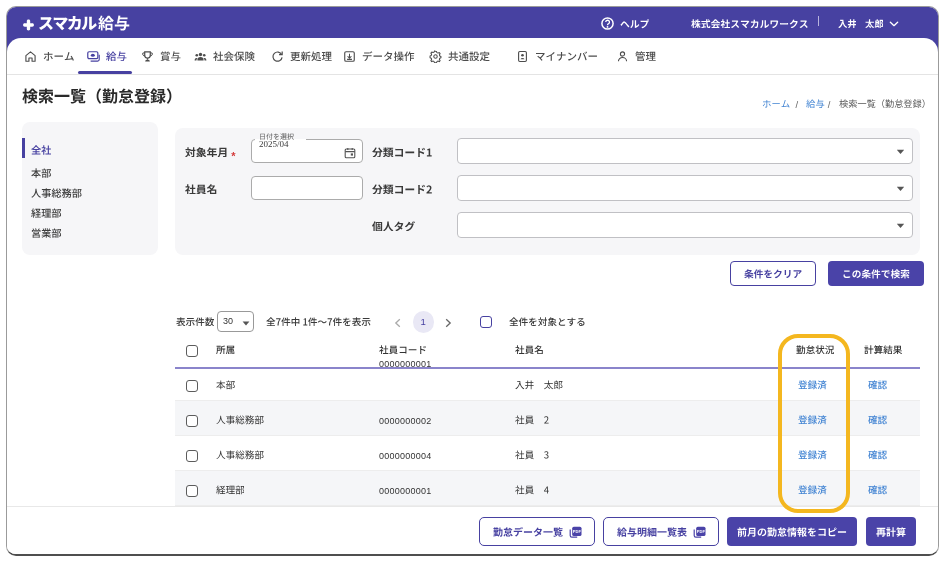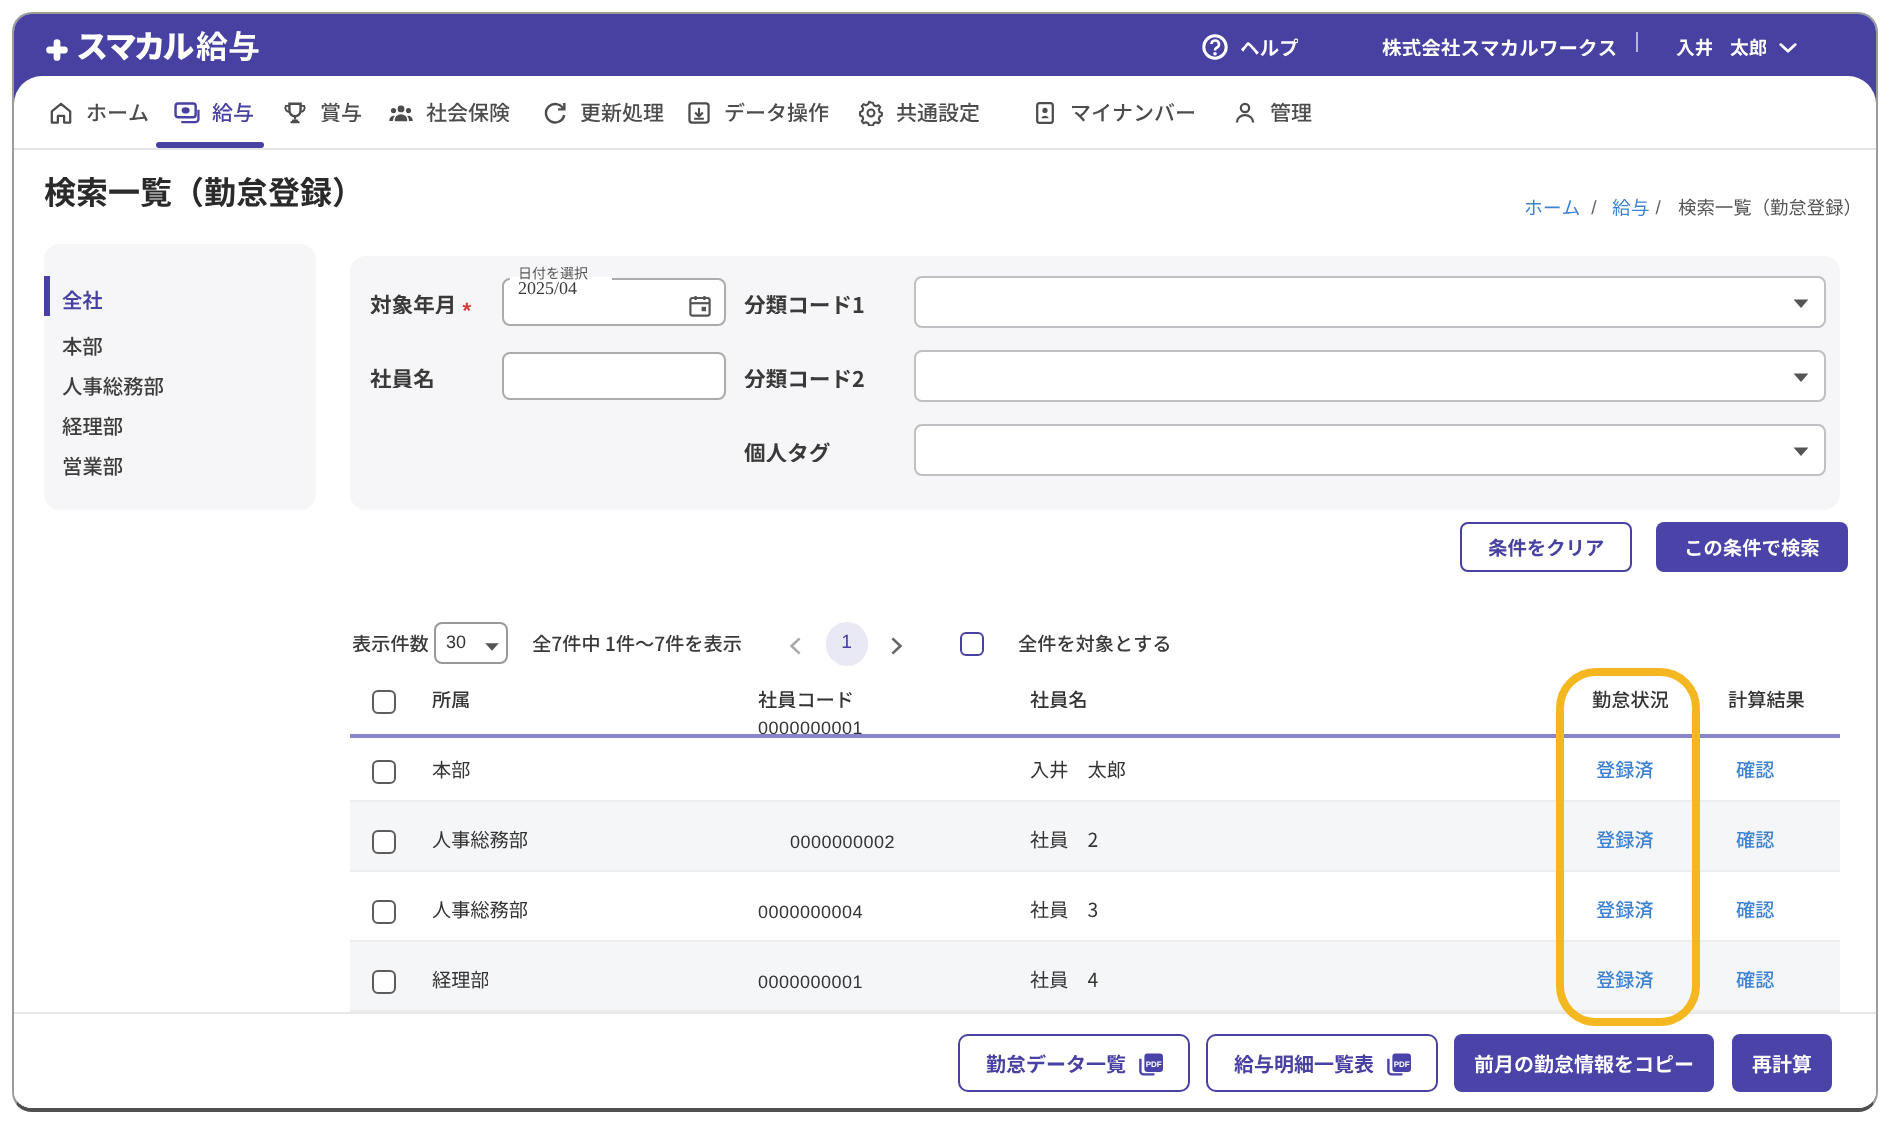--- a/index.html
+++ b/index.html
@@ -287,21 +287,21 @@
         <path transform="translate(0,880) scale(1,-1)" d="M315 570H686V490H315ZM68 16H936V-62H68ZM126 807H416V729H126ZM386 807H402L419 811L480 779Q453 707 410 644Q367 581 313 529Q260 476 200 436Q140 395 79 366Q70 381 53 402Q37 422 22 435Q78 458 133 495Q188 531 238 578Q287 625 325 678Q364 732 386 790ZM581 841Q617 758 677 683Q736 608 812 549Q888 491 975 457Q964 448 952 434Q940 420 929 406Q918 391 911 379Q821 420 743 485Q665 551 604 635Q543 719 500 816ZM90 648 141 701Q166 687 192 669Q218 651 241 632Q264 613 277 596L224 539Q204 563 165 594Q127 626 90 648ZM761 835 833 785Q792 749 746 713Q699 677 660 652L603 696Q628 715 657 739Q686 763 714 788Q741 814 761 835ZM873 718 943 669Q903 632 854 594Q805 557 764 532L706 576Q733 595 764 619Q795 643 824 669Q853 695 873 718ZM309 343V230H687V343ZM217 419H784V153H217ZM275 139 361 161Q381 131 398 94Q415 57 423 29L332 2Q326 30 310 69Q294 108 275 139ZM640 164 732 142Q712 103 693 67Q673 30 656 4L574 24Q586 44 598 68Q611 92 622 118Q633 143 640 164Z M1886 401 1960 354Q1931 319 1897 283Q1864 248 1835 221L1776 262Q1794 281 1814 304Q1834 328 1854 354Q1873 379 1886 401ZM1440 344 1503 385Q1534 356 1565 320Q1596 283 1611 254L1543 209Q1530 238 1500 276Q1471 315 1440 344ZM1477 807H1882V464H1795V728H1477ZM1497 656H1844V582H1497ZM1426 510H1961V429H1426ZM1643 471H1731V10Q1731 -22 1724 -41Q1717 -59 1697 -69Q1677 -80 1647 -82Q1618 -84 1576 -84Q1575 -67 1567 -43Q1560 -20 1552 -2Q1578 -3 1599 -3Q1621 -3 1629 -3Q1637 -2 1640 1Q1643 4 1643 12ZM1401 62Q1440 84 1494 119Q1547 154 1604 192L1632 120Q1586 84 1538 49Q1489 14 1445 -16ZM1728 414Q1739 367 1760 315Q1780 263 1811 213Q1842 163 1884 121Q1927 79 1982 50Q1972 42 1961 28Q1949 14 1938 -1Q1928 -15 1921 -28Q1867 6 1826 53Q1785 100 1756 154Q1726 207 1706 260Q1686 313 1674 358ZM1105 596H1394V516H1105ZM1054 424H1420V342H1054ZM1071 281 1133 296Q1148 252 1158 202Q1169 151 1172 114L1105 96Q1104 134 1094 186Q1084 237 1071 281ZM1043 29Q1091 37 1152 48Q1212 59 1280 72Q1348 85 1415 98L1422 18Q1327 -2 1233 -22Q1138 -42 1062 -57ZM1348 305 1419 287Q1406 243 1393 196Q1380 148 1369 115L1309 132Q1316 156 1324 186Q1331 217 1338 248Q1345 280 1348 305ZM1202 565H1284V23L1202 9ZM1198 844H1247V825H1275V801Q1246 744 1197 671Q1147 598 1073 531Q1067 541 1057 553Q1047 565 1036 575Q1025 586 1016 592Q1060 629 1095 673Q1130 716 1156 760Q1182 805 1198 844ZM1211 844H1279Q1309 818 1341 787Q1373 755 1401 724Q1430 692 1447 667L1385 595Q1369 620 1343 654Q1317 687 1287 720Q1257 753 1228 777H1211Z M2323 746H2954V663H2323ZM2457 341H2825V261H2457ZM2456 178H2827V98H2456ZM2589 844H2685V708H2589ZM2780 393H2873V-83H2780ZM2767 699 2855 673Q2808 590 2728 532Q2648 474 2547 437Q2446 399 2334 376Q2330 387 2322 402Q2314 417 2305 432Q2296 447 2288 457Q2395 473 2489 503Q2584 533 2657 581Q2729 629 2767 699ZM2089 768 2140 837Q2172 824 2206 807Q2241 789 2272 770Q2303 751 2322 734L2267 656Q2249 674 2219 695Q2189 715 2155 735Q2121 754 2089 768ZM2033 496 2085 567Q2116 556 2151 539Q2186 523 2218 504Q2250 486 2270 469L2215 390Q2196 407 2166 427Q2135 446 2100 465Q2066 483 2033 496ZM2063 -10Q2088 29 2119 82Q2150 135 2182 195Q2214 255 2241 312L2313 254Q2289 201 2260 144Q2232 87 2202 32Q2173 -22 2145 -70ZM2405 394H2496V269Q2496 228 2491 182Q2486 135 2471 85Q2456 36 2428 -10Q2400 -56 2352 -94Q2344 -86 2330 -76Q2317 -67 2302 -57Q2288 -48 2277 -43Q2320 -9 2345 31Q2371 71 2384 113Q2397 156 2401 196Q2405 237 2405 270ZM2486 704Q2546 628 2620 582Q2694 537 2783 512Q2872 486 2975 469Q2960 454 2945 430Q2931 407 2924 385Q2818 407 2724 439Q2631 471 2552 526Q2473 581 2409 672Z" fill="#3f82d2"></path>
       </svg></div>
     <div style="position:absolute;left:860.5px;top:373px;"><svg style="width:19.2px;height:9.6px;vertical-align:top;display:inline-block" viewBox="0 0 2000 1000">
         <path transform="translate(0,880) scale(1,-1)" d="M534 360H917V289H534ZM534 198H917V127H534ZM533 36H964V-43H533ZM405 746H959V570H875V665H486V570H405ZM684 464H772V-3H684ZM565 526H936V446H565V-84H475V443L556 526ZM641 845 731 828Q690 671 615 547Q541 423 436 343Q430 352 418 365Q406 378 393 392Q380 405 370 413Q471 483 539 594Q607 706 641 845ZM746 637 834 617Q816 578 797 539Q778 500 761 471L690 491Q705 521 721 563Q738 605 746 637ZM51 780H407V694H51ZM157 487H385V38H157V120H304V405H157ZM162 736 251 723Q236 616 213 516Q189 415 154 328Q120 240 72 173Q67 184 58 201Q48 219 38 236Q28 253 19 263Q59 319 87 394Q114 469 133 556Q151 644 162 736ZM119 487H196V-41H119Z M1611 770H1697Q1689 709 1675 649Q1661 590 1634 535Q1607 480 1562 433Q1518 387 1451 353Q1443 368 1427 388Q1411 408 1396 420Q1457 448 1496 488Q1535 527 1558 574Q1581 620 1593 670Q1605 720 1611 770ZM1432 615 1477 680Q1528 664 1582 641Q1636 617 1685 592Q1734 567 1767 544L1721 470Q1688 495 1640 522Q1591 549 1537 574Q1483 598 1432 615ZM1843 803H1932Q1932 803 1932 796Q1932 789 1932 781Q1932 772 1931 766Q1927 650 1921 578Q1915 505 1907 466Q1899 427 1885 412Q1873 396 1858 389Q1843 382 1822 379Q1804 377 1774 377Q1743 377 1709 378Q1708 398 1701 422Q1695 446 1685 464Q1715 461 1741 460Q1766 460 1778 460Q1799 458 1809 471Q1818 480 1824 513Q1830 546 1835 613Q1840 679 1843 788ZM1543 268H1631V36Q1631 17 1635 11Q1640 6 1658 6Q1662 6 1672 6Q1683 6 1695 6Q1707 6 1718 6Q1729 6 1734 6Q1746 6 1752 13Q1758 21 1761 44Q1764 68 1765 116Q1773 109 1787 103Q1801 96 1816 91Q1831 86 1843 82Q1839 19 1828 -15Q1818 -50 1797 -63Q1777 -77 1744 -77Q1737 -77 1724 -77Q1710 -77 1694 -77Q1679 -77 1665 -77Q1652 -77 1645 -77Q1604 -77 1581 -66Q1559 -56 1551 -32Q1543 -7 1543 35ZM1445 231 1521 212Q1516 167 1507 122Q1497 77 1481 38Q1465 -1 1440 -31L1370 13Q1392 39 1407 74Q1422 109 1431 150Q1441 190 1445 231ZM1563 349 1618 404Q1651 388 1685 366Q1719 343 1749 320Q1779 296 1798 275L1739 213Q1721 234 1692 259Q1663 283 1630 307Q1596 331 1563 349ZM1790 220 1867 252Q1894 214 1917 171Q1940 128 1956 85Q1973 43 1979 8L1896 -26Q1890 8 1875 51Q1859 94 1837 139Q1816 183 1790 220ZM1442 803H1883V723H1442ZM1080 540H1368V467H1080ZM1084 811H1365V737H1084ZM1080 405H1368V332H1080ZM1035 678H1395V602H1035ZM1121 268H1369V-29H1121V47H1288V192H1121ZM1078 268H1157V-72H1078Z" fill="#3f82d2"></path>
       </svg></div>
     <div style="position:absolute;left:168px;top:394px;width:745px;height:35px;background:#f5f6f8;border-bottom:1px solid #ededed"></div>
     <div style="position:absolute;left:178.5px;top:407.5px;width:12px;height:12px;border:1.7px solid #5c5c5c;border-radius:3px;background:#fff"></div>
     <div style="position:absolute;left:208.6px;top:408px;"><svg style="width:48.0px;height:9.6px;vertical-align:top;display:inline-block" viewBox="0 0 5000 1000">
         <path transform="translate(0,880) scale(1,-1)" d="M448 809H532Q530 770 525 706Q520 642 506 561Q493 481 465 394Q437 307 390 222Q343 137 270 61Q198 -15 94 -71Q85 -57 68 -41Q51 -25 33 -13Q136 40 206 111Q276 182 321 263Q366 344 391 427Q416 509 428 584Q440 659 443 718Q447 776 448 809ZM528 789Q529 772 532 731Q536 689 546 630Q556 571 575 502Q594 433 626 360Q658 287 705 218Q752 149 818 91Q884 32 973 -8Q956 -21 941 -38Q925 -56 915 -71Q825 -28 757 34Q688 97 640 170Q591 244 559 321Q526 398 506 472Q486 545 476 609Q466 672 462 718Q458 763 457 783Z M1459 840H1535V4Q1535 -30 1524 -47Q1514 -63 1490 -71Q1467 -79 1426 -81Q1386 -83 1323 -83Q1320 -69 1312 -51Q1304 -32 1296 -20Q1326 -21 1355 -21Q1383 -21 1404 -21Q1426 -20 1434 -20Q1448 -19 1453 -14Q1459 -9 1459 4ZM1067 760H1935V698H1067ZM1244 586V515H1759V586ZM1172 639H1835V462H1172ZM1143 391H1851V28H1775V336H1143ZM1048 266H1955V206H1048ZM1134 131H1814V72H1134Z M2619 674 2695 654Q2677 611 2656 565Q2636 518 2615 475Q2595 432 2576 400L2519 419Q2537 453 2556 498Q2575 542 2592 589Q2608 636 2619 674ZM2730 545 2787 574Q2815 542 2842 503Q2870 465 2894 429Q2918 392 2931 363L2871 329Q2858 358 2835 395Q2812 432 2785 472Q2757 511 2730 545ZM2796 189 2854 218Q2881 183 2905 142Q2930 101 2948 62Q2965 23 2972 -10L2910 -42Q2903 -10 2886 30Q2868 70 2845 112Q2822 154 2796 189ZM2436 442Q2487 444 2555 448Q2622 452 2699 457Q2776 461 2853 466L2853 406Q2745 396 2638 387Q2531 379 2449 373ZM2546 828 2617 811Q2589 734 2545 667Q2500 599 2449 552Q2443 559 2432 567Q2421 576 2409 584Q2398 593 2389 597Q2440 639 2481 700Q2523 760 2546 828ZM2790 831Q2811 793 2842 753Q2873 714 2907 680Q2942 646 2973 623Q2965 617 2955 608Q2945 598 2936 588Q2927 577 2921 569Q2889 595 2853 635Q2817 674 2784 719Q2752 763 2728 805ZM2562 317 2609 359Q2642 344 2674 324Q2706 303 2733 281Q2761 258 2777 237L2728 191Q2712 213 2685 236Q2657 259 2625 281Q2593 302 2562 317ZM2557 229H2626V12Q2626 -6 2631 -11Q2637 -15 2656 -15Q2660 -15 2671 -15Q2683 -15 2697 -15Q2711 -15 2723 -15Q2734 -15 2740 -15Q2752 -15 2758 -8Q2764 -1 2767 22Q2769 44 2770 90Q2778 85 2789 79Q2800 74 2812 70Q2823 66 2833 63Q2830 6 2821 -25Q2812 -56 2795 -67Q2778 -79 2749 -79Q2744 -79 2729 -79Q2714 -79 2697 -79Q2680 -79 2666 -79Q2652 -79 2646 -79Q2610 -79 2591 -71Q2571 -63 2564 -43Q2557 -23 2557 12ZM2458 203 2520 192Q2510 132 2489 68Q2469 5 2436 -38L2377 -10Q2407 27 2428 86Q2449 145 2458 203ZM2198 841 2263 814Q2245 778 2223 738Q2202 698 2180 661Q2159 624 2140 595L2088 618Q2107 648 2127 687Q2148 726 2167 767Q2185 807 2198 841ZM2308 725 2371 696Q2337 641 2295 578Q2253 516 2210 458Q2168 400 2130 356L2084 382Q2112 416 2143 458Q2174 501 2205 547Q2235 594 2261 640Q2288 686 2308 725ZM2038 632 2077 680Q2104 656 2131 627Q2159 598 2182 570Q2205 542 2218 519L2176 463Q2163 487 2141 517Q2118 546 2091 577Q2064 607 2038 632ZM2272 497 2326 520Q2349 489 2371 451Q2393 414 2411 378Q2428 343 2436 315L2378 287Q2370 315 2353 351Q2336 388 2315 426Q2294 464 2272 497ZM2030 396Q2096 399 2187 405Q2278 411 2374 417L2375 358Q2285 349 2198 342Q2110 335 2041 329ZM2301 254 2357 271Q2377 228 2395 177Q2412 125 2419 88L2359 67Q2354 106 2337 158Q2320 210 2301 254ZM2089 269 2152 258Q2142 188 2124 119Q2107 51 2084 3Q2077 7 2067 12Q2056 18 2045 23Q2034 28 2026 31Q2051 77 2066 140Q2080 204 2089 269ZM2199 369H2265V-79H2199Z M3057 790H3398V725H3057ZM3444 279H3877V214H3444ZM3046 488H3422V421H3046ZM3222 461H3294V7Q3294 -21 3287 -38Q3280 -54 3260 -64Q3241 -72 3210 -74Q3180 -76 3134 -76Q3132 -62 3126 -41Q3119 -21 3111 -6Q3144 -7 3170 -7Q3197 -8 3206 -7Q3215 -6 3218 -3Q3222 0 3222 8ZM3852 279H3928Q3928 279 3928 267Q3927 255 3926 246Q3917 153 3907 93Q3896 34 3885 1Q3874 -32 3859 -47Q3846 -61 3831 -66Q3817 -72 3796 -74Q3779 -75 3749 -75Q3719 -75 3684 -73Q3683 -57 3678 -37Q3673 -18 3664 -3Q3697 -6 3724 -7Q3751 -8 3763 -8Q3776 -8 3784 -6Q3791 -4 3798 2Q3808 13 3818 42Q3828 71 3836 126Q3845 181 3852 268ZM3630 378H3705Q3698 303 3683 234Q3667 165 3636 106Q3604 47 3550 0Q3496 -47 3411 -80Q3405 -67 3392 -50Q3379 -32 3367 -22Q3445 7 3494 48Q3543 90 3570 142Q3598 193 3611 253Q3624 313 3630 378ZM3092 623 3139 672Q3182 655 3227 630Q3273 606 3313 580Q3354 555 3379 532L3329 477Q3305 500 3265 527Q3226 554 3180 579Q3135 605 3092 623ZM3402 488H3413L3424 492L3471 476Q3455 413 3433 346Q3412 280 3388 234L3336 260Q3355 300 3373 361Q3391 421 3402 475ZM3803 705 3881 692Q3847 601 3788 536Q3728 471 3649 426Q3569 381 3474 351Q3470 359 3462 372Q3454 384 3444 395Q3435 407 3427 414Q3519 437 3594 476Q3670 514 3723 571Q3777 627 3803 705ZM3590 841 3661 821Q3638 768 3605 719Q3572 669 3535 626Q3498 583 3460 551Q3453 557 3442 566Q3431 574 3419 582Q3407 590 3398 595Q3457 639 3508 704Q3559 768 3590 841ZM3572 683Q3608 618 3667 563Q3726 508 3804 470Q3881 431 3971 412Q3963 404 3954 393Q3944 382 3936 370Q3928 358 3922 348Q3831 373 3752 417Q3673 462 3611 524Q3549 586 3509 662ZM3212 467 3263 448Q3245 382 3216 312Q3186 242 3150 182Q3115 122 3075 83Q3069 98 3058 118Q3046 139 3036 153Q3073 187 3107 239Q3141 290 3168 350Q3196 409 3212 467ZM3568 735H3949V671H3536ZM3380 790H3397L3409 793L3458 762Q3435 728 3403 692Q3371 657 3335 625Q3299 594 3265 571Q3255 580 3240 590Q3225 601 3214 607Q3246 629 3278 658Q3309 687 3337 718Q3364 750 3380 776Z M4600 781H4900V710H4673V-80H4600ZM4067 729H4545V662H4067ZM4042 452H4559V384H4042ZM4268 836H4341V689H4268ZM4130 628 4193 641Q4209 604 4222 559Q4235 513 4239 481L4172 464Q4169 498 4157 543Q4145 589 4130 628ZM4416 648 4488 631Q4472 587 4455 541Q4437 494 4421 461L4360 478Q4370 501 4381 531Q4391 561 4401 592Q4410 623 4416 648ZM4135 45H4464V-22H4135ZM4109 296H4503V-76H4430V230H4179V-81H4109ZM4881 781H4895L4908 784L4962 749Q4932 678 4895 597Q4858 516 4823 447Q4874 400 4901 358Q4928 315 4939 277Q4950 239 4950 203Q4950 156 4938 123Q4926 89 4900 71Q4874 54 4835 49Q4815 47 4793 47Q4770 47 4747 48Q4746 64 4741 85Q4736 106 4726 122Q4749 120 4769 119Q4789 119 4804 120Q4817 121 4828 124Q4839 126 4848 131Q4864 141 4870 162Q4877 183 4877 211Q4876 258 4849 314Q4822 371 4745 437Q4765 475 4784 519Q4803 562 4821 606Q4839 649 4854 688Q4869 727 4881 757Z" fill="#333"></path>
       </svg></div>
-    <div style="position:absolute;left:388px;top:407.5px;">
+    <div style="position:absolute;left:372px;top:407.5px;">
       <span style="font-size:9px;color:#333;letter-spacing:0.25px;line-height:12px;display:block">0000000002</span>
     </div>
     <div style="position:absolute;left:507.9px;top:408px;"><svg style="width:34.1px;height:9.6px;vertical-align:top;display:inline-block" viewBox="0 0 3555 1000">
         <path transform="translate(0,880) scale(1,-1)" d="M405 22H971V-51H405ZM445 513H949V441H445ZM659 832H736V-13H659ZM55 652H387V583H55ZM213 353 288 441V-80H213ZM213 840H288V618H213ZM281 422Q294 413 319 392Q344 371 373 346Q402 322 426 301Q450 280 460 270L414 209Q401 225 378 249Q355 273 328 299Q302 325 278 347Q254 370 238 383ZM359 652H375L389 655L431 627Q394 535 334 452Q274 368 202 300Q131 232 60 185Q56 196 49 209Q42 222 35 234Q27 246 21 253Q89 293 155 353Q221 414 275 488Q330 561 359 637Z M1265 740V637H1740V740ZM1190 801H1819V575H1190ZM1221 339V268H1781V339ZM1221 215V143H1781V215ZM1221 462V392H1781V462ZM1147 518H1858V87H1147ZM1337 89 1407 43Q1367 19 1314 -5Q1260 -29 1203 -48Q1147 -68 1094 -81Q1085 -69 1068 -53Q1052 -36 1039 -26Q1092 -13 1149 6Q1206 25 1256 46Q1306 68 1337 89ZM1582 36 1646 85Q1699 70 1757 50Q1815 30 1870 9Q1924 -11 1962 -28L1898 -82Q1861 -64 1806 -43Q1752 -21 1693 0Q1634 21 1582 36Z M3044 0V54Q3159 155 3234 238Q3308 321 3344 393Q3380 464 3380 527Q3380 569 3365 602Q3351 635 3321 653Q3291 672 3245 672Q3200 672 3162 648Q3123 624 3093 587L3040 639Q3084 688 3135 717Q3186 746 3256 746Q3322 746 3370 720Q3417 693 3444 644Q3470 596 3470 531Q3470 458 3434 383Q3397 308 3333 231Q3268 153 3182 72Q3211 74 3243 77Q3274 79 3302 79H3505V0Z" fill="#333"></path>
       </svg></div>
     <div style="position:absolute;left:791px;top:408px;"><svg style="width:28.8px;height:9.6px;vertical-align:top;display:inline-block" viewBox="0 0 3000 1000">
         <path transform="translate(0,880) scale(1,-1)" d="M315 570H686V490H315ZM68 16H936V-62H68ZM126 807H416V729H126ZM386 807H402L419 811L480 779Q453 707 410 644Q367 581 313 529Q260 476 200 436Q140 395 79 366Q70 381 53 402Q37 422 22 435Q78 458 133 495Q188 531 238 578Q287 625 325 678Q364 732 386 790ZM581 841Q617 758 677 683Q736 608 812 549Q888 491 975 457Q964 448 952 434Q940 420 929 406Q918 391 911 379Q821 420 743 485Q665 551 604 635Q543 719 500 816ZM90 648 141 701Q166 687 192 669Q218 651 241 632Q264 613 277 596L224 539Q204 563 165 594Q127 626 90 648ZM761 835 833 785Q792 749 746 713Q699 677 660 652L603 696Q628 715 657 739Q686 763 714 788Q741 814 761 835ZM873 718 943 669Q903 632 854 594Q805 557 764 532L706 576Q733 595 764 619Q795 643 824 669Q853 695 873 718ZM309 343V230H687V343ZM217 419H784V153H217ZM275 139 361 161Q381 131 398 94Q415 57 423 29L332 2Q326 30 310 69Q294 108 275 139ZM640 164 732 142Q712 103 693 67Q673 30 656 4L574 24Q586 44 598 68Q611 92 622 118Q633 143 640 164Z M1886 401 1960 354Q1931 319 1897 283Q1864 248 1835 221L1776 262Q1794 281 1814 304Q1834 328 1854 354Q1873 379 1886 401ZM1440 344 1503 385Q1534 356 1565 320Q1596 283 1611 254L1543 209Q1530 238 1500 276Q1471 315 1440 344ZM1477 807H1882V464H1795V728H1477ZM1497 656H1844V582H1497ZM1426 510H1961V429H1426ZM1643 471H1731V10Q1731 -22 1724 -41Q1717 -59 1697 -69Q1677 -80 1647 -82Q1618 -84 1576 -84Q1575 -67 1567 -43Q1560 -20 1552 -2Q1578 -3 1599 -3Q1621 -3 1629 -3Q1637 -2 1640 1Q1643 4 1643 12ZM1401 62Q1440 84 1494 119Q1547 154 1604 192L1632 120Q1586 84 1538 49Q1489 14 1445 -16ZM1728 414Q1739 367 1760 315Q1780 263 1811 213Q1842 163 1884 121Q1927 79 1982 50Q1972 42 1961 28Q1949 14 1938 -1Q1928 -15 1921 -28Q1867 6 1826 53Q1785 100 1756 154Q1726 207 1706 260Q1686 313 1674 358ZM1105 596H1394V516H1105ZM1054 424H1420V342H1054ZM1071 281 1133 296Q1148 252 1158 202Q1169 151 1172 114L1105 96Q1104 134 1094 186Q1084 237 1071 281ZM1043 29Q1091 37 1152 48Q1212 59 1280 72Q1348 85 1415 98L1422 18Q1327 -2 1233 -22Q1138 -42 1062 -57ZM1348 305 1419 287Q1406 243 1393 196Q1380 148 1369 115L1309 132Q1316 156 1324 186Q1331 217 1338 248Q1345 280 1348 305ZM1202 565H1284V23L1202 9ZM1198 844H1247V825H1275V801Q1246 744 1197 671Q1147 598 1073 531Q1067 541 1057 553Q1047 565 1036 575Q1025 586 1016 592Q1060 629 1095 673Q1130 716 1156 760Q1182 805 1198 844ZM1211 844H1279Q1309 818 1341 787Q1373 755 1401 724Q1430 692 1447 667L1385 595Q1369 620 1343 654Q1317 687 1287 720Q1257 753 1228 777H1211Z M2323 746H2954V663H2323ZM2457 341H2825V261H2457ZM2456 178H2827V98H2456ZM2589 844H2685V708H2589ZM2780 393H2873V-83H2780ZM2767 699 2855 673Q2808 590 2728 532Q2648 474 2547 437Q2446 399 2334 376Q2330 387 2322 402Q2314 417 2305 432Q2296 447 2288 457Q2395 473 2489 503Q2584 533 2657 581Q2729 629 2767 699ZM2089 768 2140 837Q2172 824 2206 807Q2241 789 2272 770Q2303 751 2322 734L2267 656Q2249 674 2219 695Q2189 715 2155 735Q2121 754 2089 768ZM2033 496 2085 567Q2116 556 2151 539Q2186 523 2218 504Q2250 486 2270 469L2215 390Q2196 407 2166 427Q2135 446 2100 465Q2066 483 2033 496ZM2063 -10Q2088 29 2119 82Q2150 135 2182 195Q2214 255 2241 312L2313 254Q2289 201 2260 144Q2232 87 2202 32Q2173 -22 2145 -70ZM2405 394H2496V269Q2496 228 2491 182Q2486 135 2471 85Q2456 36 2428 -10Q2400 -56 2352 -94Q2344 -86 2330 -76Q2317 -67 2302 -57Q2288 -48 2277 -43Q2320 -9 2345 31Q2371 71 2384 113Q2397 156 2401 196Q2405 237 2405 270ZM2486 704Q2546 628 2620 582Q2694 537 2783 512Q2872 486 2975 469Q2960 454 2945 430Q2931 407 2924 385Q2818 407 2724 439Q2631 471 2552 526Q2473 581 2409 672Z" fill="#3f82d2"></path>
       </svg></div>
     <div style="position:absolute;left:860.5px;top:408px;"><svg style="width:19.2px;height:9.6px;vertical-align:top;display:inline-block" viewBox="0 0 2000 1000">
         <path transform="translate(0,880) scale(1,-1)" d="M534 360H917V289H534ZM534 198H917V127H534ZM533 36H964V-43H533ZM405 746H959V570H875V665H486V570H405ZM684 464H772V-3H684ZM565 526H936V446H565V-84H475V443L556 526ZM641 845 731 828Q690 671 615 547Q541 423 436 343Q430 352 418 365Q406 378 393 392Q380 405 370 413Q471 483 539 594Q607 706 641 845ZM746 637 834 617Q816 578 797 539Q778 500 761 471L690 491Q705 521 721 563Q738 605 746 637ZM51 780H407V694H51ZM157 487H385V38H157V120H304V405H157ZM162 736 251 723Q236 616 213 516Q189 415 154 328Q120 240 72 173Q67 184 58 201Q48 219 38 236Q28 253 19 263Q59 319 87 394Q114 469 133 556Q151 644 162 736ZM119 487H196V-41H119Z M1611 770H1697Q1689 709 1675 649Q1661 590 1634 535Q1607 480 1562 433Q1518 387 1451 353Q1443 368 1427 388Q1411 408 1396 420Q1457 448 1496 488Q1535 527 1558 574Q1581 620 1593 670Q1605 720 1611 770ZM1432 615 1477 680Q1528 664 1582 641Q1636 617 1685 592Q1734 567 1767 544L1721 470Q1688 495 1640 522Q1591 549 1537 574Q1483 598 1432 615ZM1843 803H1932Q1932 803 1932 796Q1932 789 1932 781Q1932 772 1931 766Q1927 650 1921 578Q1915 505 1907 466Q1899 427 1885 412Q1873 396 1858 389Q1843 382 1822 379Q1804 377 1774 377Q1743 377 1709 378Q1708 398 1701 422Q1695 446 1685 464Q1715 461 1741 460Q1766 460 1778 460Q1799 458 1809 471Q1818 480 1824 513Q1830 546 1835 613Q1840 679 1843 788ZM1543 268H1631V36Q1631 17 1635 11Q1640 6 1658 6Q1662 6 1672 6Q1683 6 1695 6Q1707 6 1718 6Q1729 6 1734 6Q1746 6 1752 13Q1758 21 1761 44Q1764 68 1765 116Q1773 109 1787 103Q1801 96 1816 91Q1831 86 1843 82Q1839 19 1828 -15Q1818 -50 1797 -63Q1777 -77 1744 -77Q1737 -77 1724 -77Q1710 -77 1694 -77Q1679 -77 1665 -77Q1652 -77 1645 -77Q1604 -77 1581 -66Q1559 -56 1551 -32Q1543 -7 1543 35ZM1445 231 1521 212Q1516 167 1507 122Q1497 77 1481 38Q1465 -1 1440 -31L1370 13Q1392 39 1407 74Q1422 109 1431 150Q1441 190 1445 231ZM1563 349 1618 404Q1651 388 1685 366Q1719 343 1749 320Q1779 296 1798 275L1739 213Q1721 234 1692 259Q1663 283 1630 307Q1596 331 1563 349ZM1790 220 1867 252Q1894 214 1917 171Q1940 128 1956 85Q1973 43 1979 8L1896 -26Q1890 8 1875 51Q1859 94 1837 139Q1816 183 1790 220ZM1442 803H1883V723H1442ZM1080 540H1368V467H1080ZM1084 811H1365V737H1084ZM1080 405H1368V332H1080ZM1035 678H1395V602H1035ZM1121 268H1369V-29H1121V47H1288V192H1121ZM1078 268H1157V-72H1078Z" fill="#3f82d2"></path>

